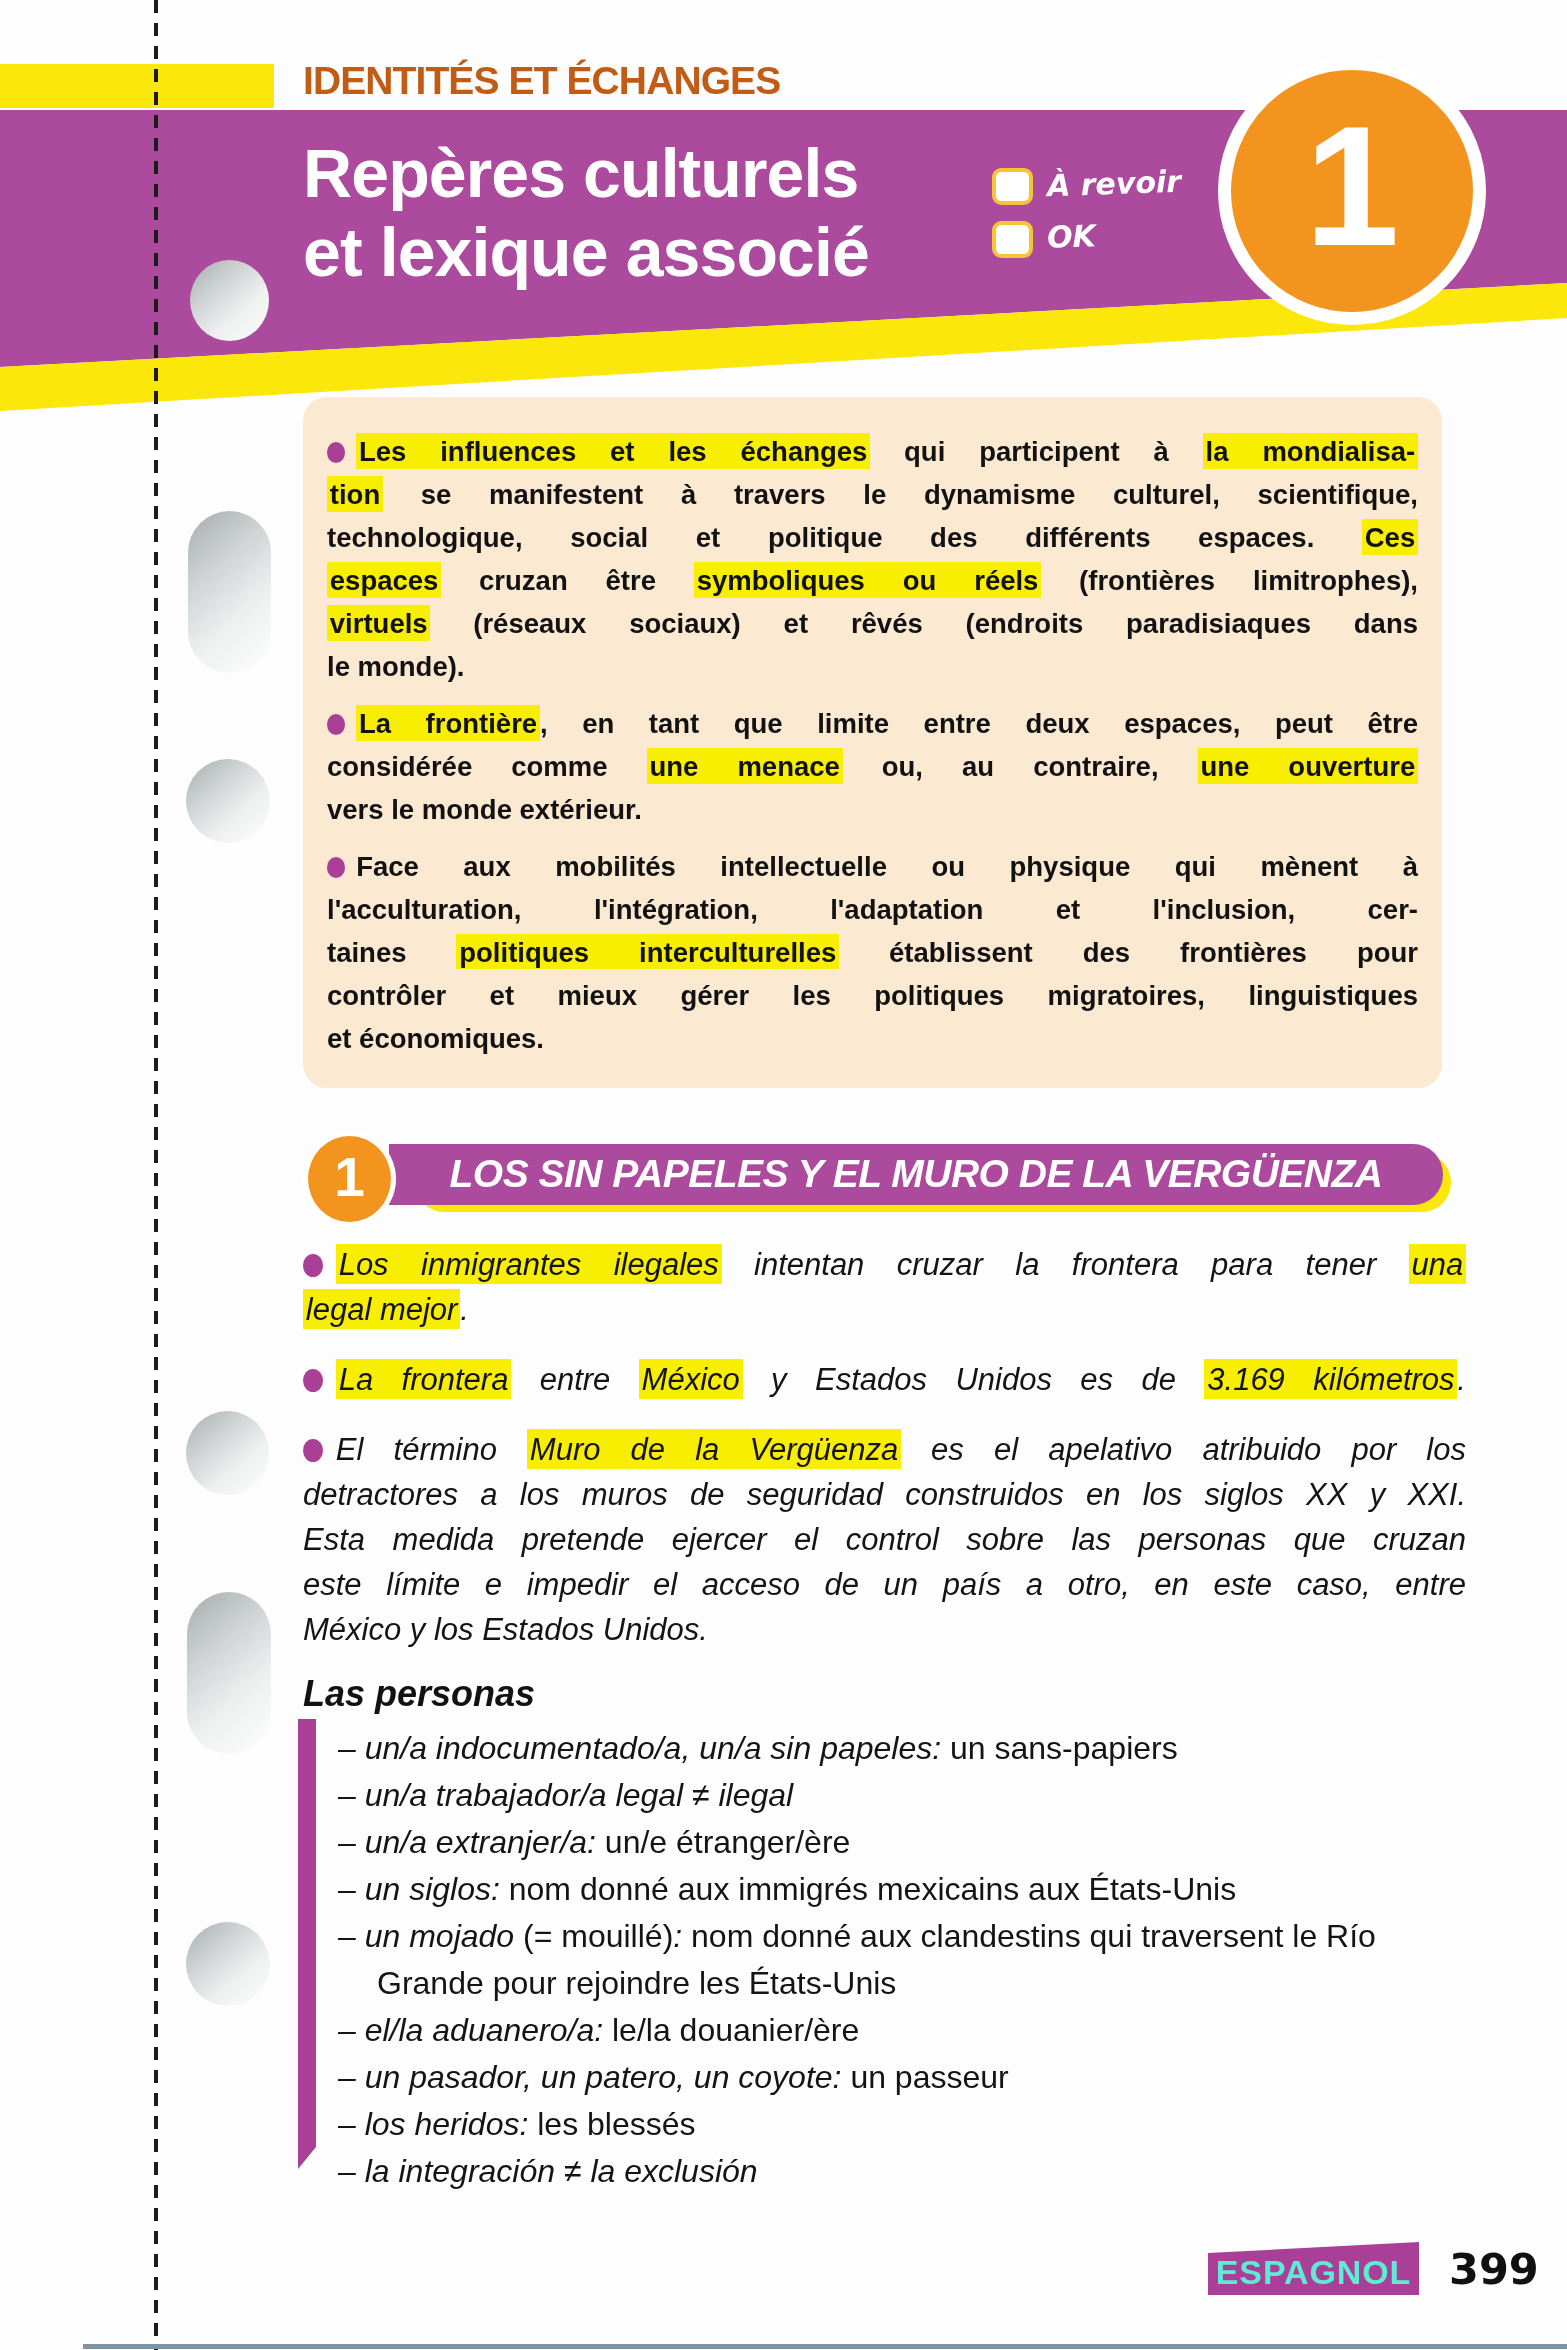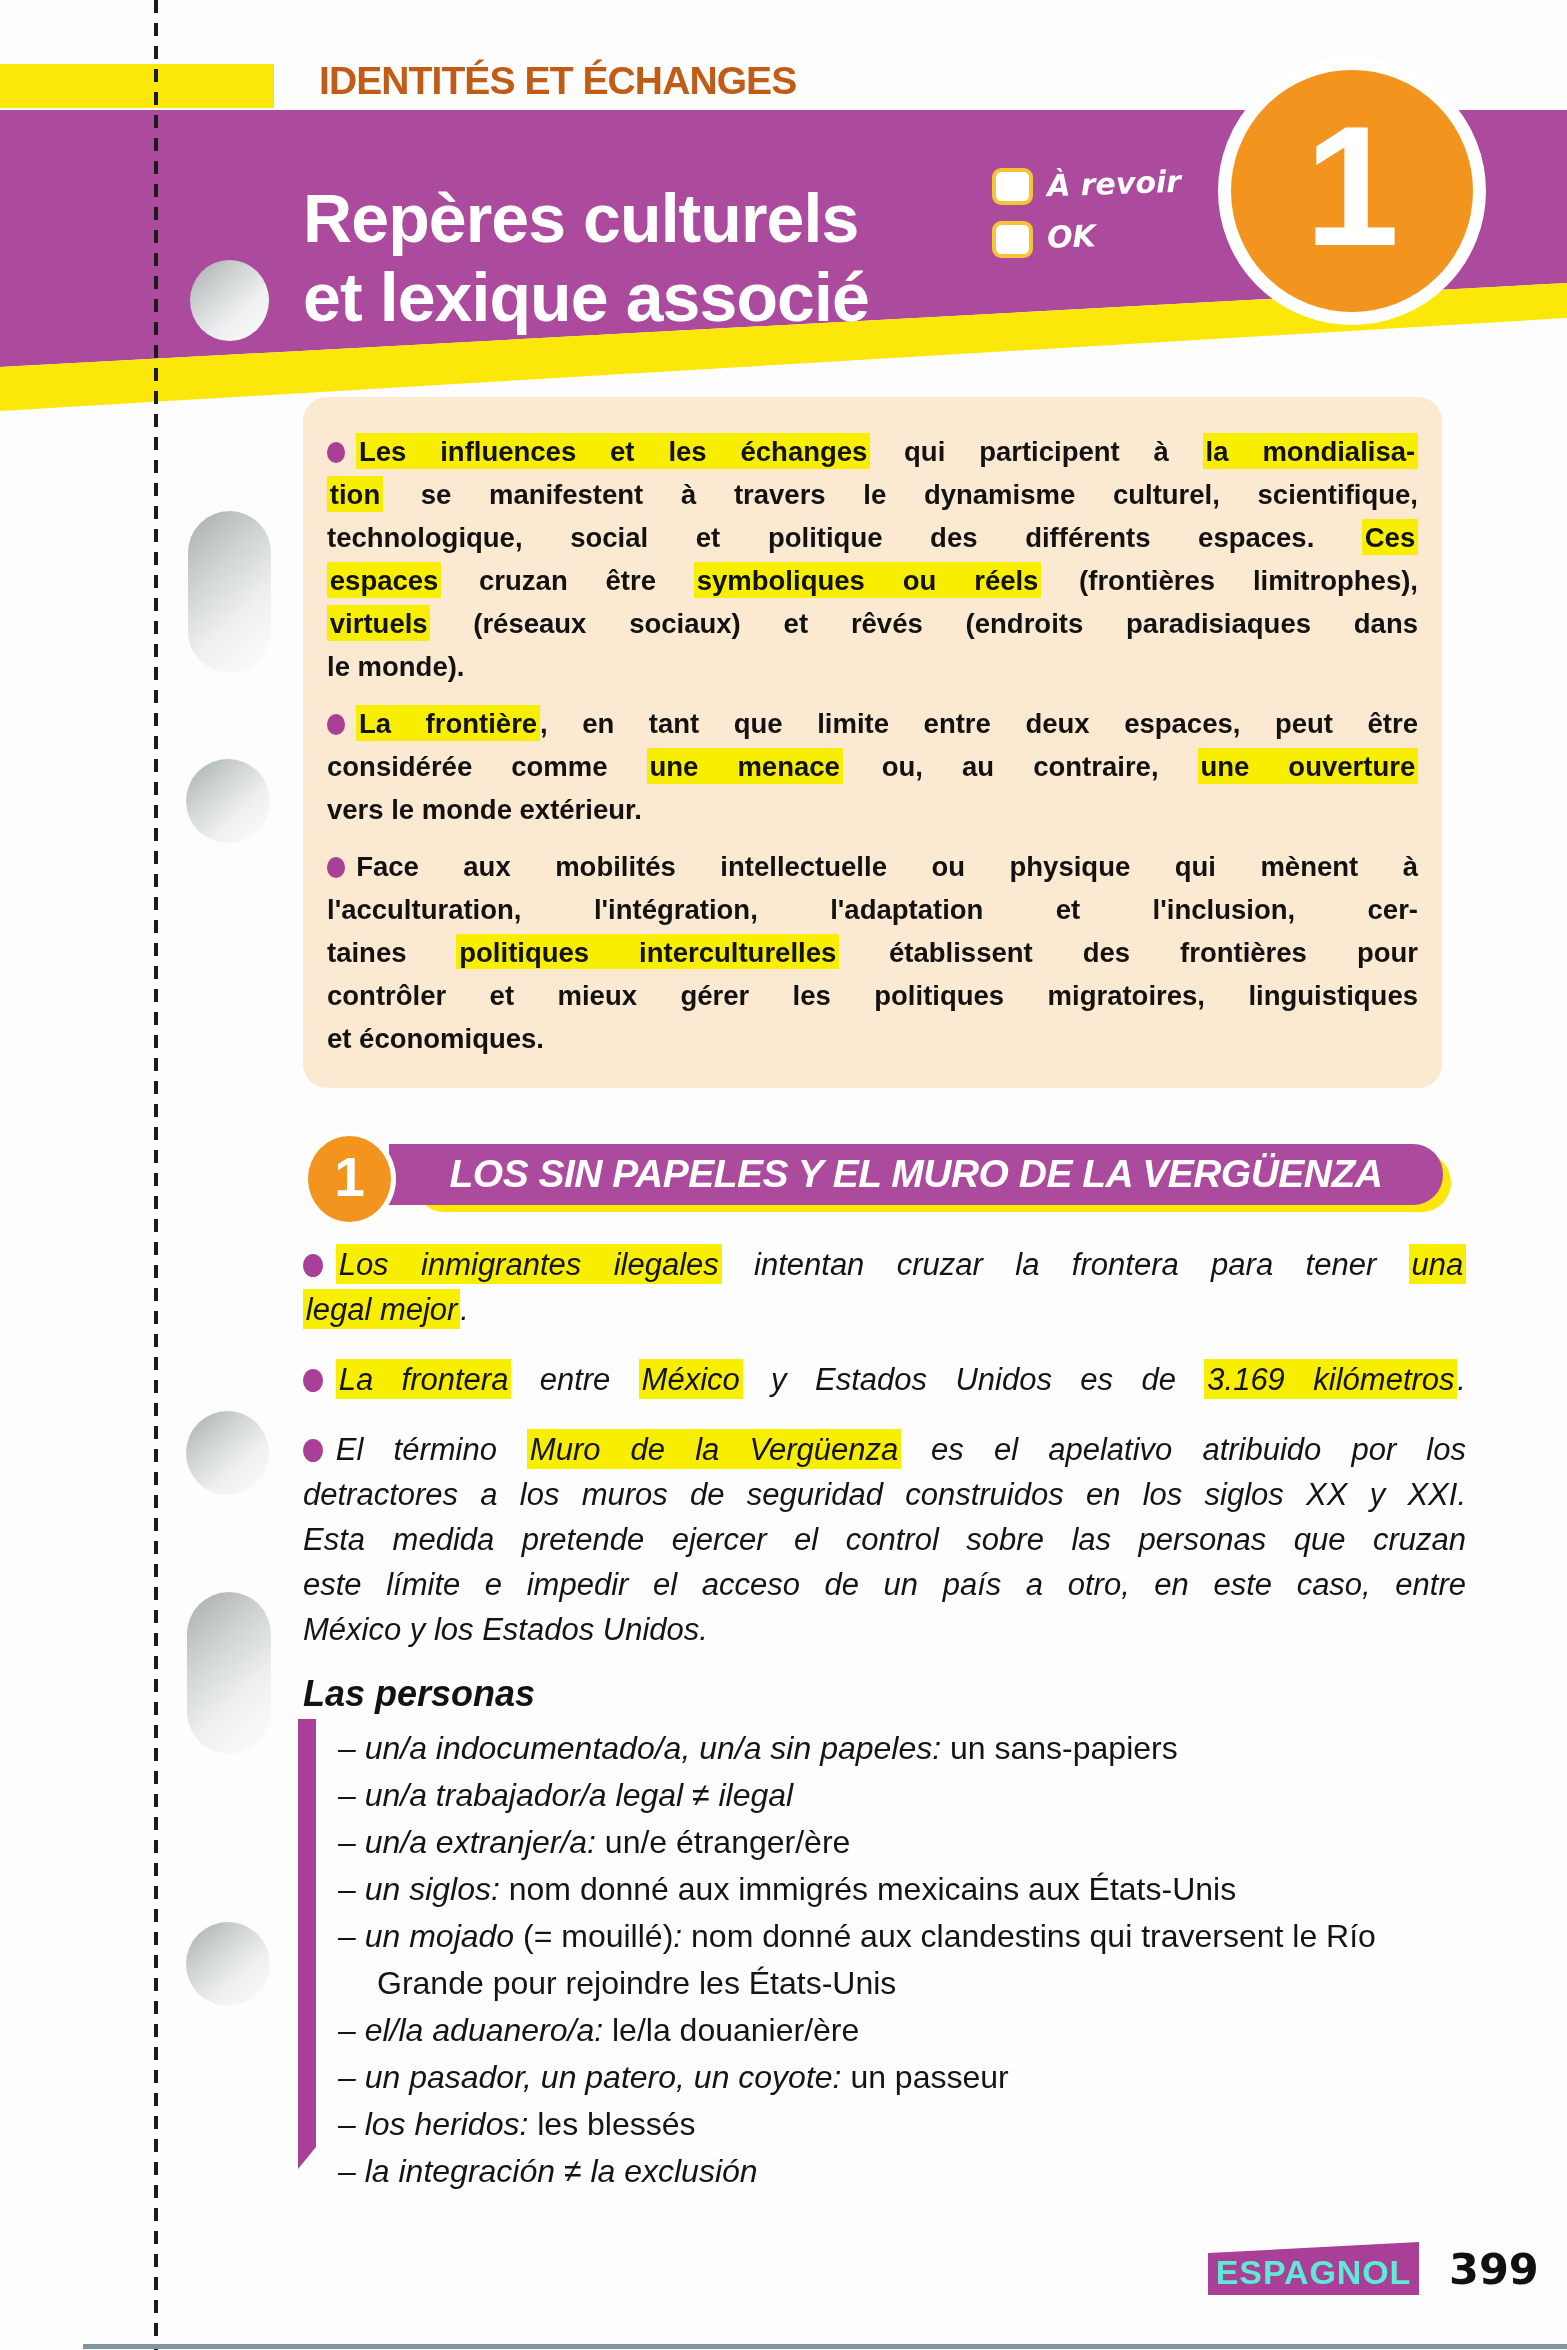--- a/index.html
+++ b/index.html
@@ -7,28 +7,28 @@
     position:relative;width:1568px;height:2351px;background:#fdfdfd;
     font-family:"Liberation Sans", sans-serif;overflow:hidden;margin:0 auto;
   }
   
   .dashline{position:absolute;left:154px;top:0;width:3.7px;height:2351px;
     background:repeating-linear-gradient(to bottom,#1c1c1c 0 13px,transparent 13px 23px);}
   
   .chip{position:absolute;left:0;top:64px;width:274px;height:44px;background:#fbe70a;}
   
   .topic{position:absolute;left:303px;top:59px;font-size:39px;font-weight:800;
-    color:#c05c15;letter-spacing:-0.9px;margin-left:16px;}
+    color:#c05c15;letter-spacing:-0.9px;}
   
   .band{position:absolute;left:0;top:0;width:1568px;height:422px;background:#ac4a9d;
     clip-path:polygon(0 110px,1568px 110px,1568px 283px,0 367px);}
   .bandstripe{position:absolute;left:0;top:0;width:1568px;height:432px;background:#fbe70a;
     clip-path:polygon(0 367px,1568px 283px,1568px 318px,0 411px);}
   .title{position:absolute;left:303px;top:134px;color:#fff;font-weight:800;
-    font-size:68px;line-height:79px;letter-spacing:-0.9px;margin-top:45px;}
+    font-size:68px;line-height:79px;letter-spacing:-0.9px;}
   
   .cb{position:absolute;width:33px;height:29px;background:#fff;border:4.6px solid #f6c437;
     border-radius:9.2px;}
   .cb1{left:992px;top:168px;} .cb2{left:992px;top:221px;}
   .cblabel{position:absolute;color:#fff;font-size:30px;font-weight:700;font-style:italic;
     transform:rotate(-2deg);font-family:"DejaVu Sans", sans-serif;}
   .cbl1{left:1047px;top:166px;} .cbl2{left:1047px;top:219px;}
   
   .bigcircle{position:absolute;left:1218px;top:57px;width:242px;height:242px;background:#f2941e;
     border:13px solid #fff;border-radius:50%;display:flex;align-items:center;justify-content:center;}

